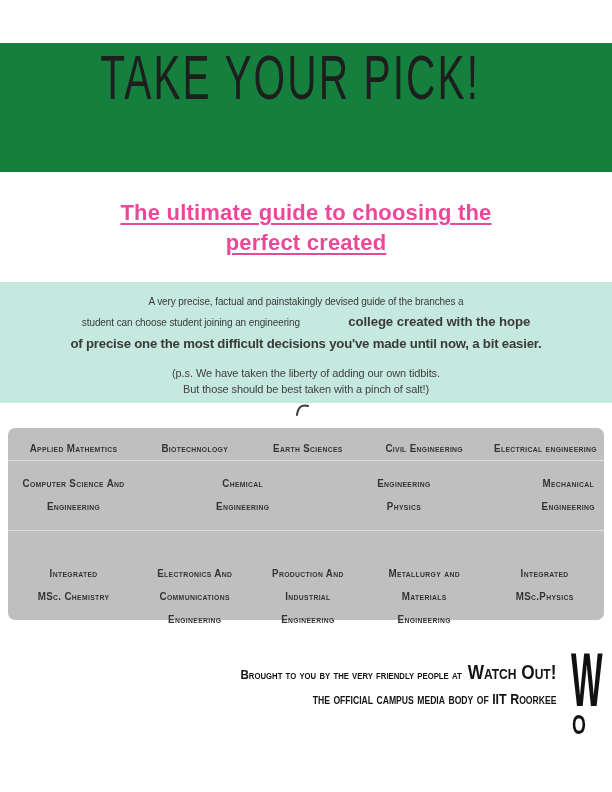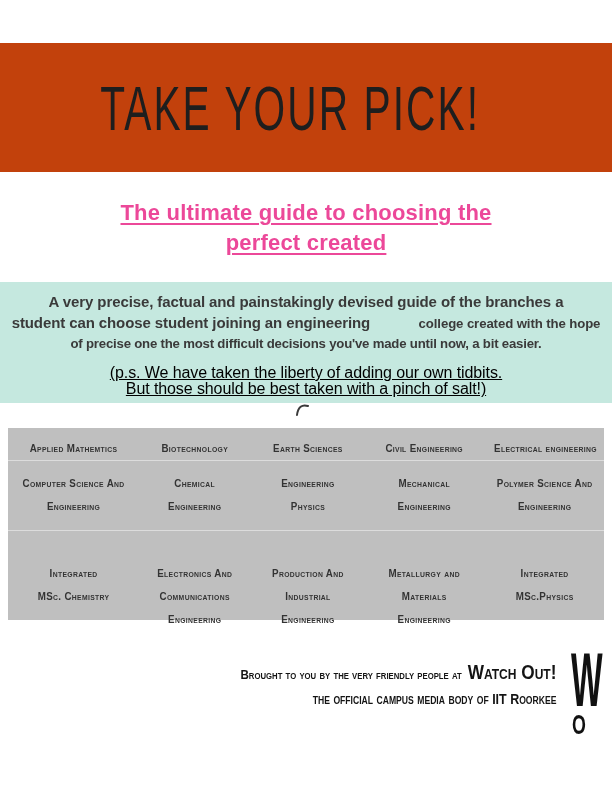--- a/index.html
+++ b/index.html
@@ -2,55 +2,55 @@
 <html><head>
 <meta charset="utf-8">
 <style>
   html,body{margin:0;padding:0;background:#ffffff;}
   .page{
     position:relative;width:612px;height:792px;background:#ffffff;overflow:hidden;
     font-family:"Liberation Sans", sans-serif;color:#222;
   }
   
   .band-top{
-    position:absolute;left:0;top:43px;width:612px;height:129px;background:#c2410c;
-    display:flex;align-items:center;justify-content:center;
+    position:absolute;left:0;top:43px;width:612px;height:129px;background:#15803d;
+    display:flex;align-items:flex-start;justify-content:center;
   }
   .poster-title{
     margin:0;font-weight:400;font-size:58px;letter-spacing:3px;color:#1e1e1e;
     white-space:nowrap;transform:translateX(-16px) scale(0.70,1.08);
   }
   
   .subtitle{
     position:absolute;left:0;top:198px;width:612px;text-align:center;
     font-weight:700;font-size:22px;line-height:30px;color:#ec4899;letter-spacing:0.2px;
   }
   .sub-u{text-decoration:underline;text-decoration-thickness:1.5px;text-underline-offset:3px;}
   
   .band-intro{
     position:absolute;left:0;top:282px;width:612px;height:121px;background:#c5e8df;
     text-align:center;box-sizing:border-box;padding-top:9px;color:#3a3a3a;
   }
   .band-intro p{margin:0;}
-  .intro-big{font-weight:700;font-size:15px;line-height:21px;letter-spacing:-0.1px;}
+  .intro-big{font-weight:400;font-size:10px;line-height:21px;letter-spacing:-0.1px;}
   .intro-med{font-weight:700;font-size:13.2px;letter-spacing:-0.1px;margin-left:44px;}
   .intro-l3{font-weight:700;font-size:13.2px;line-height:21px;letter-spacing:-0.2px;}
-  .ps{font-weight:400;font-size:16px;line-height:16px;color:#000000;letter-spacing:-0.1px;text-decoration:underline;}
+  .ps{font-weight:400;font-size:11px;line-height:16px;color:#404040;letter-spacing:-0.1px;}
   .ps-first{margin-top:11px !important;}
   
   .stray-mark{position:absolute;left:296px;top:403px;}
   
   .grid{
     position:absolute;left:8px;top:428px;width:596px;height:192px;background:#bfbfbf;
-    display:flex;flex-direction:column;
+    display:flex;flex-direction:column;border-radius:7px;
   }
   .grid-row{display:flex;width:100%;}
   .grid-row + .grid-row{border-top:1px solid rgba(255,255,255,0.45);box-sizing:border-box;}
   .row-1{height:40px;}
-  .row-2{height:50px;}
+  .row-2{height:50px;gap:48px;}
   .row-3{height:102px;margin-top:20px;}
   .cell{
     display:block;text-align:center;color:#333333;
     font-variant:small-caps;font-weight:700;font-size:11.5px;line-height:23px;
     letter-spacing:0.4px;transform:scaleX(0.85);transform-origin:center top;
     white-space:nowrap;box-sizing:border-box;
   }
   .row-1 .cell{padding-top:9px;}
   .row-2 .cell{padding-top:11px;}
   .row-3 .cell{padding-top:31px;}

